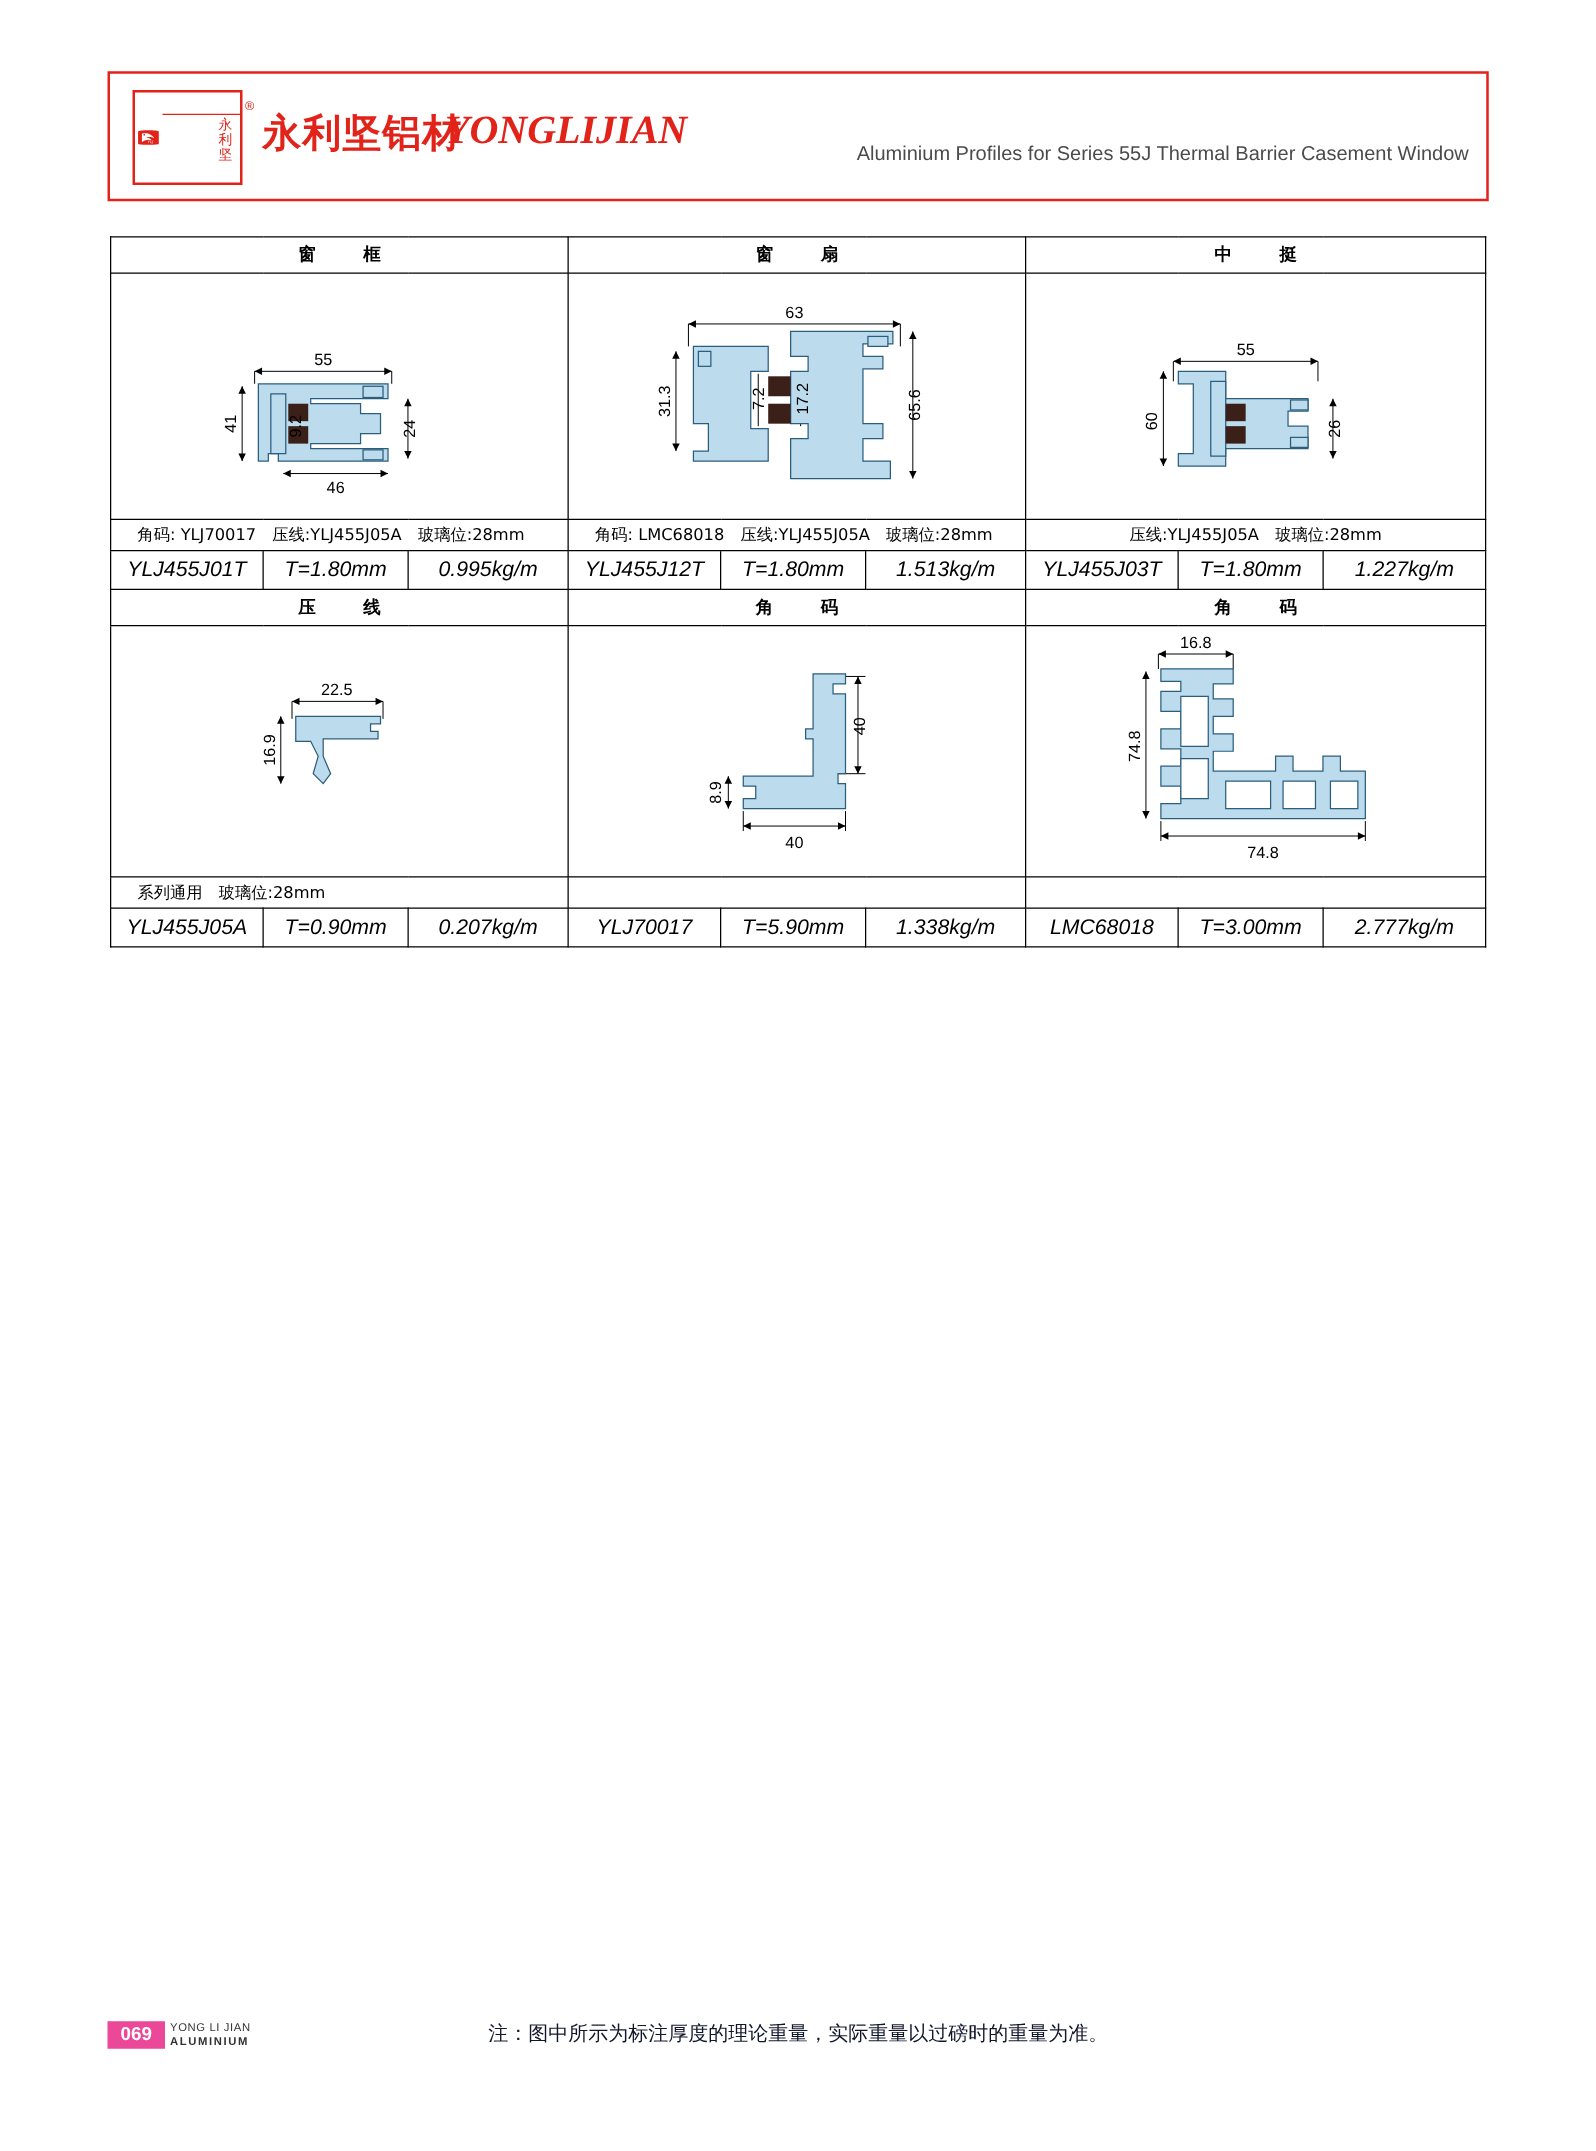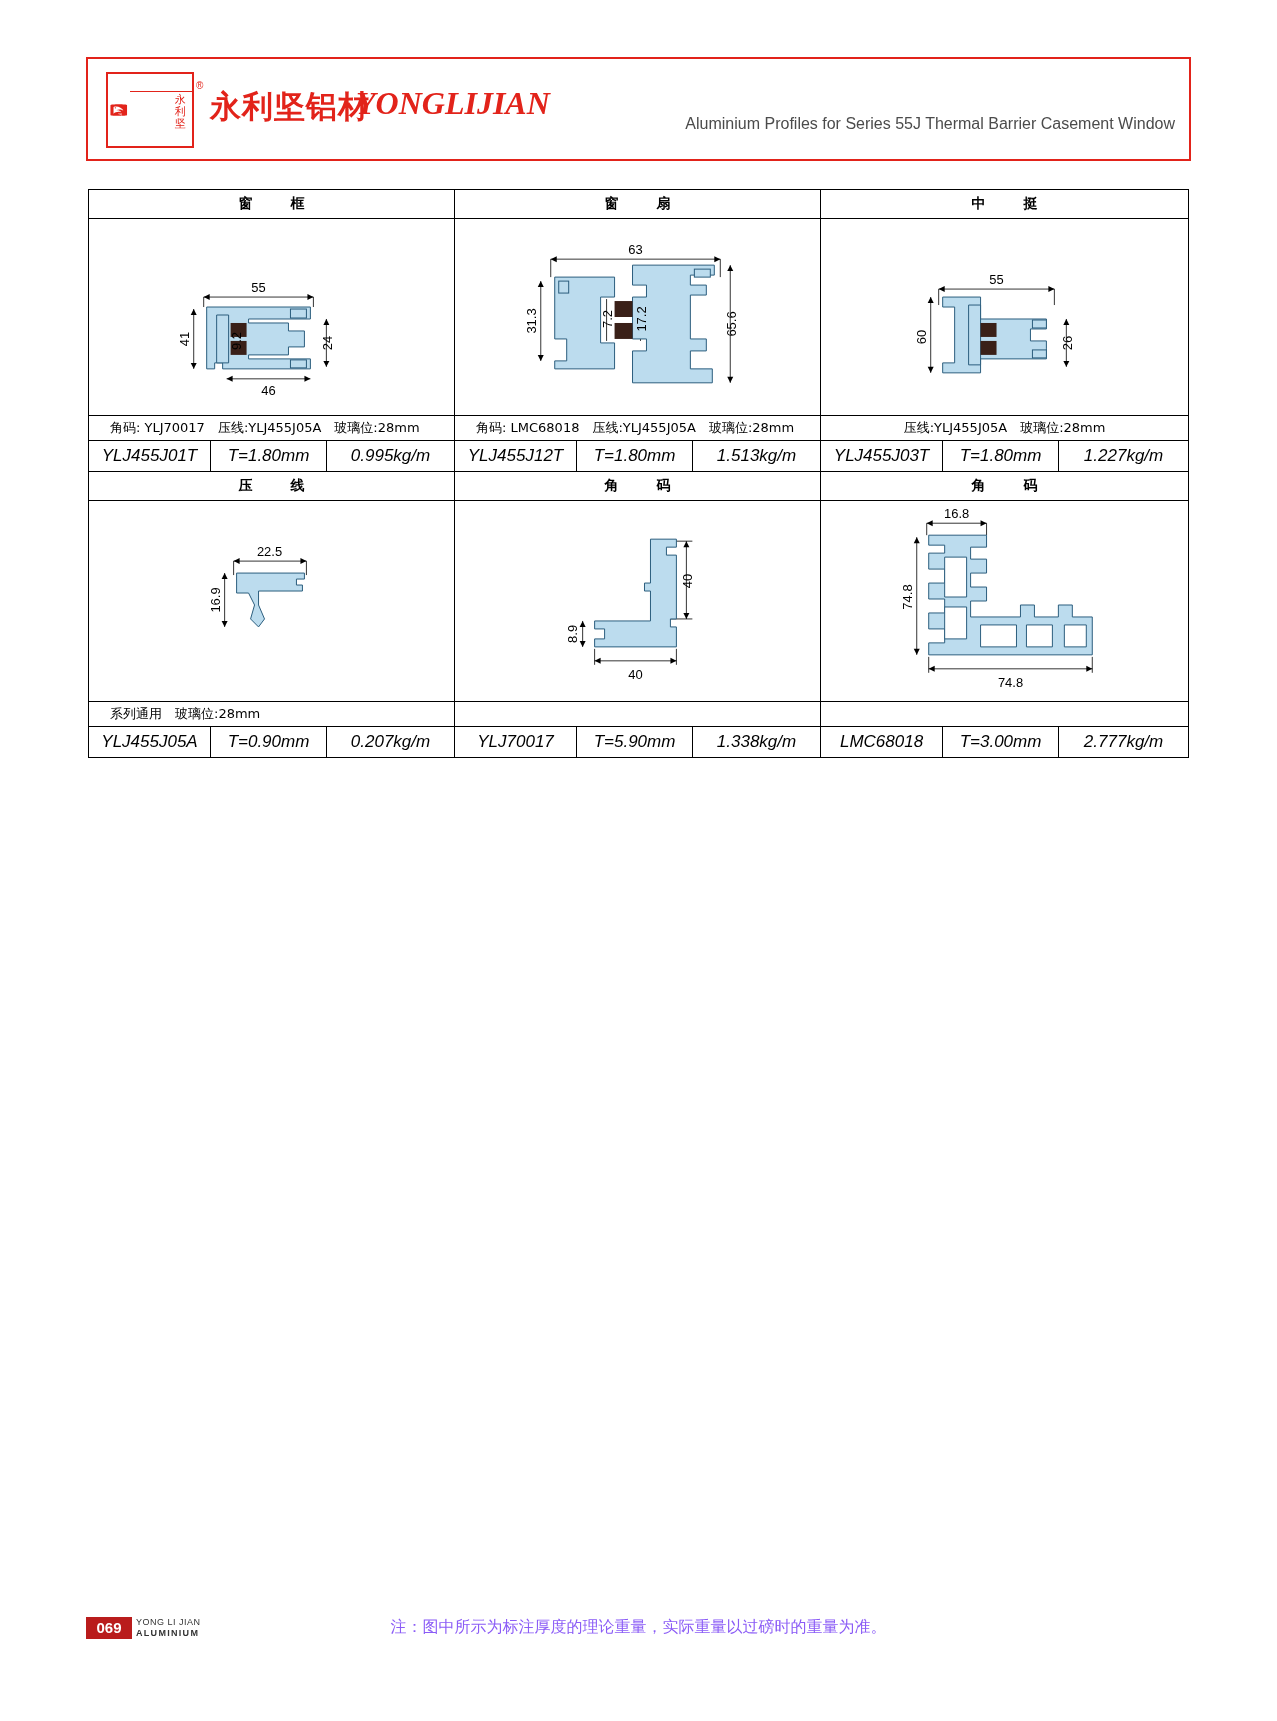--- a/index.html
+++ b/index.html
@@ -69,35 +69,35 @@
     height:30px;text-align:center;font-size:17px;
     font-family:"Liberation Sans", sans-serif;
     font-style:italic;
   }
   .svgwrap{position:absolute;left:0;top:0;width:100%;height:100%;}
   svg{display:block;width:100%;height:100%;}
 
   .dim{font-family:"Liberation Sans", sans-serif;font-size:13px;fill:#000;}
   .dimv{font-family:"Liberation Sans", sans-serif;font-size:13px;fill:#000;}
   .pagebadge{
-    position:absolute;left:86px;top:1617px;width:46px;height:22px;background:#b91c1c;
+    position:absolute;left:86px;top:1617px;width:46px;height:22px;background:#ec4899;
     color:#fff;font-size:15px;font-weight:bold;text-align:center;line-height:22px;
     font-family:"Liberation Sans", sans-serif;
   }
   .pagetxt1{
     position:absolute;left:136px;top:1617px;font-size:9px;color:#333;letter-spacing:.5px;
     font-family:"Liberation Sans", sans-serif;
   }
   .pagetxt2{
     position:absolute;left:136px;top:1628px;font-size:9px;color:#333;font-weight:bold;letter-spacing:1.3px;
     font-family:"Liberation Sans", sans-serif;
   }
   .footnote{
     position:absolute;left:0;top:1617px;width:1277px;text-align:center;
-    font-size:16px;font-family:"DejaVu Sans", sans-serif;color:#8b5cf6;
+    font-size:16px;font-family:"DejaVu Sans", sans-serif;color:#0f172a;
   }
 </style>
 </head>
 <body>
 
 <div class="page">
 
   <div class="header">
     <div class="logo-wrap">
       <div class="logo-box">

